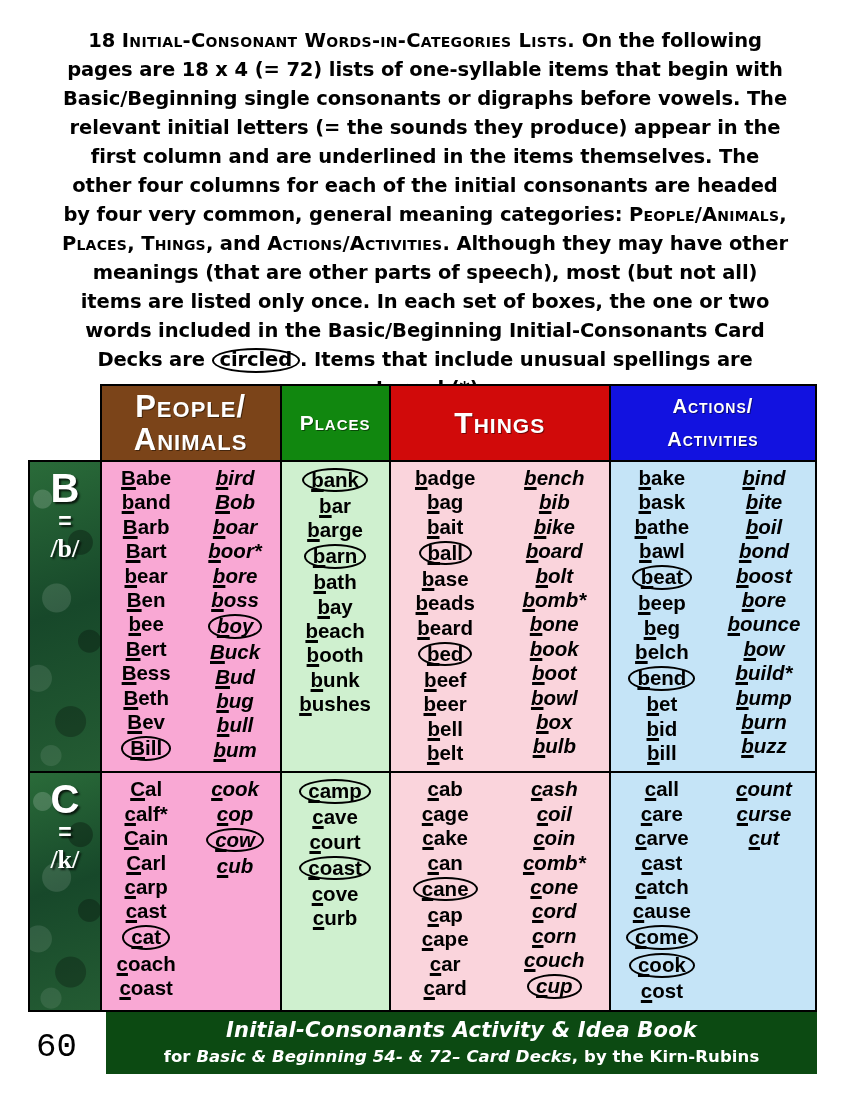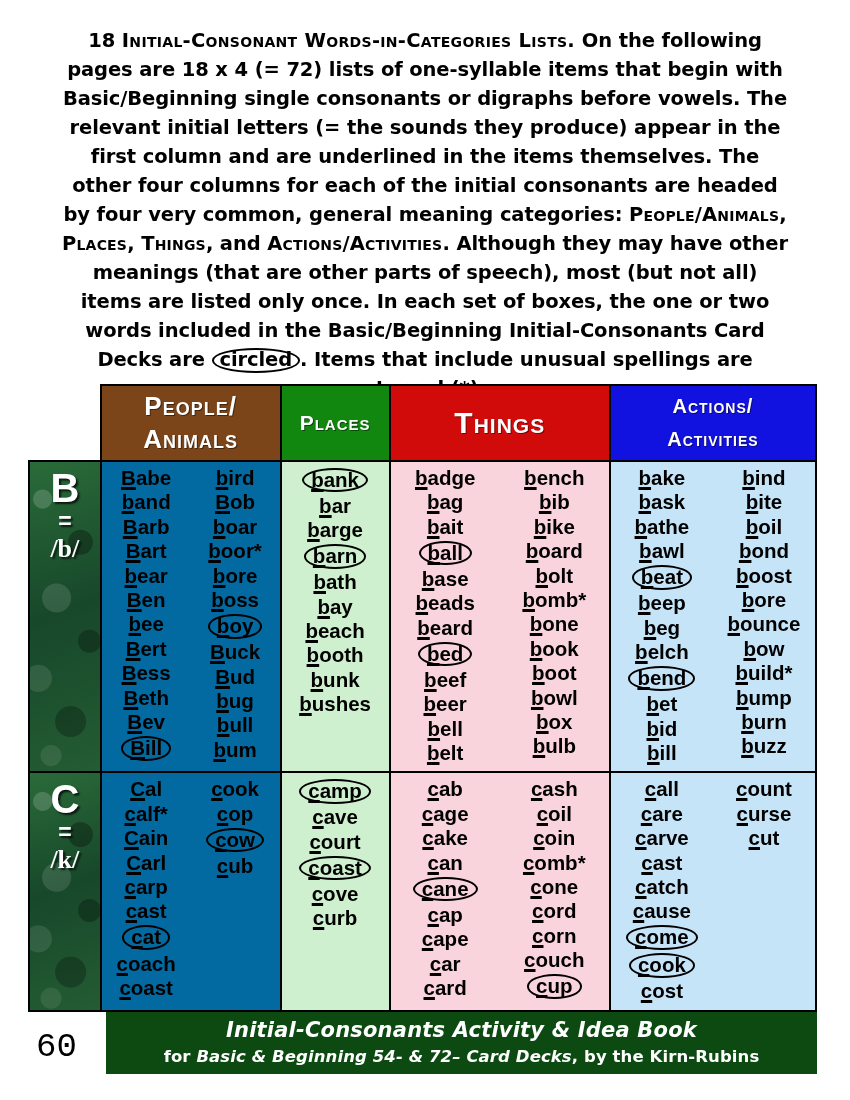--- a/index.html
+++ b/index.html
@@ -73,21 +73,21 @@
     text-align: center;
     vertical-align: middle;
     font-family: "Liberation Sans", sans-serif;
     font-weight: 700;
     font-variant: small-caps;
     letter-spacing: 1px;
     border: 2px solid #000000;
     height: 74px;
     text-shadow: 1px 1px 0 rgba(0,0,0,0.45);
   }
-  .hdr-people  { background: #7B4419; font-size: 26px; line-height: 33px; }
+  .hdr-people  { background: #7B4419; font-size: 31px; line-height: 33px; }
   .hdr-places  { background: #11870F; font-size: 21px; }
   .hdr-things  { background: #D10A0A; font-size: 30px; }
   .hdr-actions { background: #1212E0; font-size: 20px; line-height: 33px; }
 
   
   .letter-cell {
     border: 2px solid #000000;
     background-color: #1f5a2e;
     background-image:
       radial-gradient(circle at 18% 12%, rgba(255,255,255,0.17) 0 9px, rgba(0,0,0,0) 10px),
@@ -123,38 +123,38 @@
     font-size: 26px;
     line-height: 30px;
     text-shadow: 2px 2px 2px rgba(0,0,0,0.75);
   }
 
   
   .words {
     border: 2px solid #000000;
     vertical-align: top;
   }
-  .bg-yellow { background: #0369a1; }
+  .bg-yellow { background: #f9a8d4; }
   .bg-green  { background: #CFF0CF; }
   .bg-pink   { background: #FAD4DC; }
   .bg-blue   { background: #C5E4F7; }
 
   .cols {
     display: flex;
     justify-content: center;
     padding: 4px 0 6px 0;
   }
   .cols.one { justify-content: center; }
   .wcol {
     display: flex;
     flex-direction: column;
     align-items: center;
   }
   .wcol.left  { width: 50%; }
-  .wcol.right { width: 50%; }
+  .wcol.right { width: 50%; font-style: italic; }
   .wcol.single { width: 100%; }
 
   .w {
     font-family: "Liberation Sans", sans-serif;
     font-weight: 700;
     font-size: 20.5px;
     line-height: 24.4px;
     white-space: nowrap;
     position: relative;
     padding: 0 1px;

